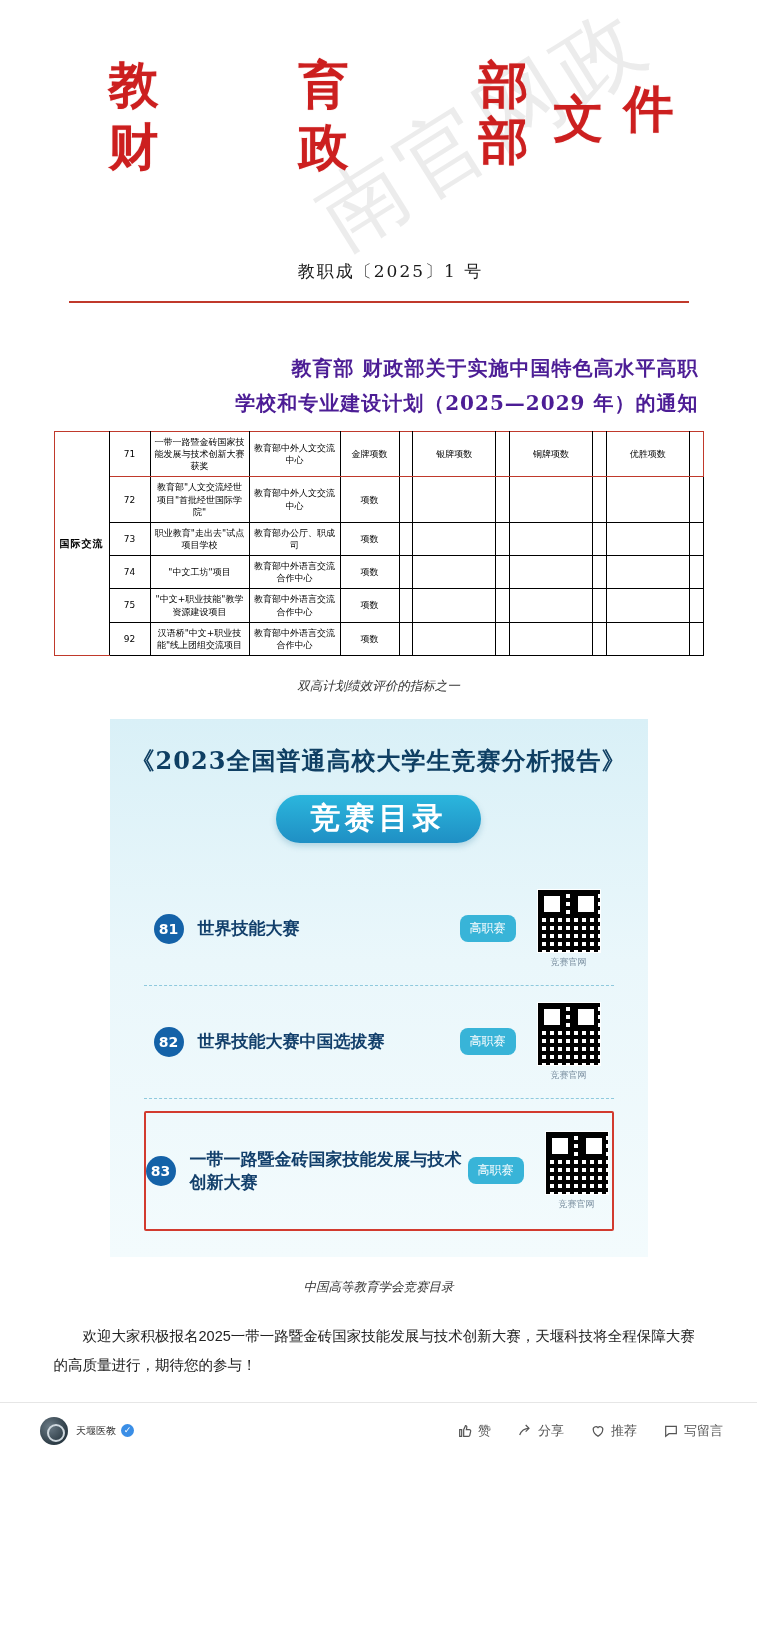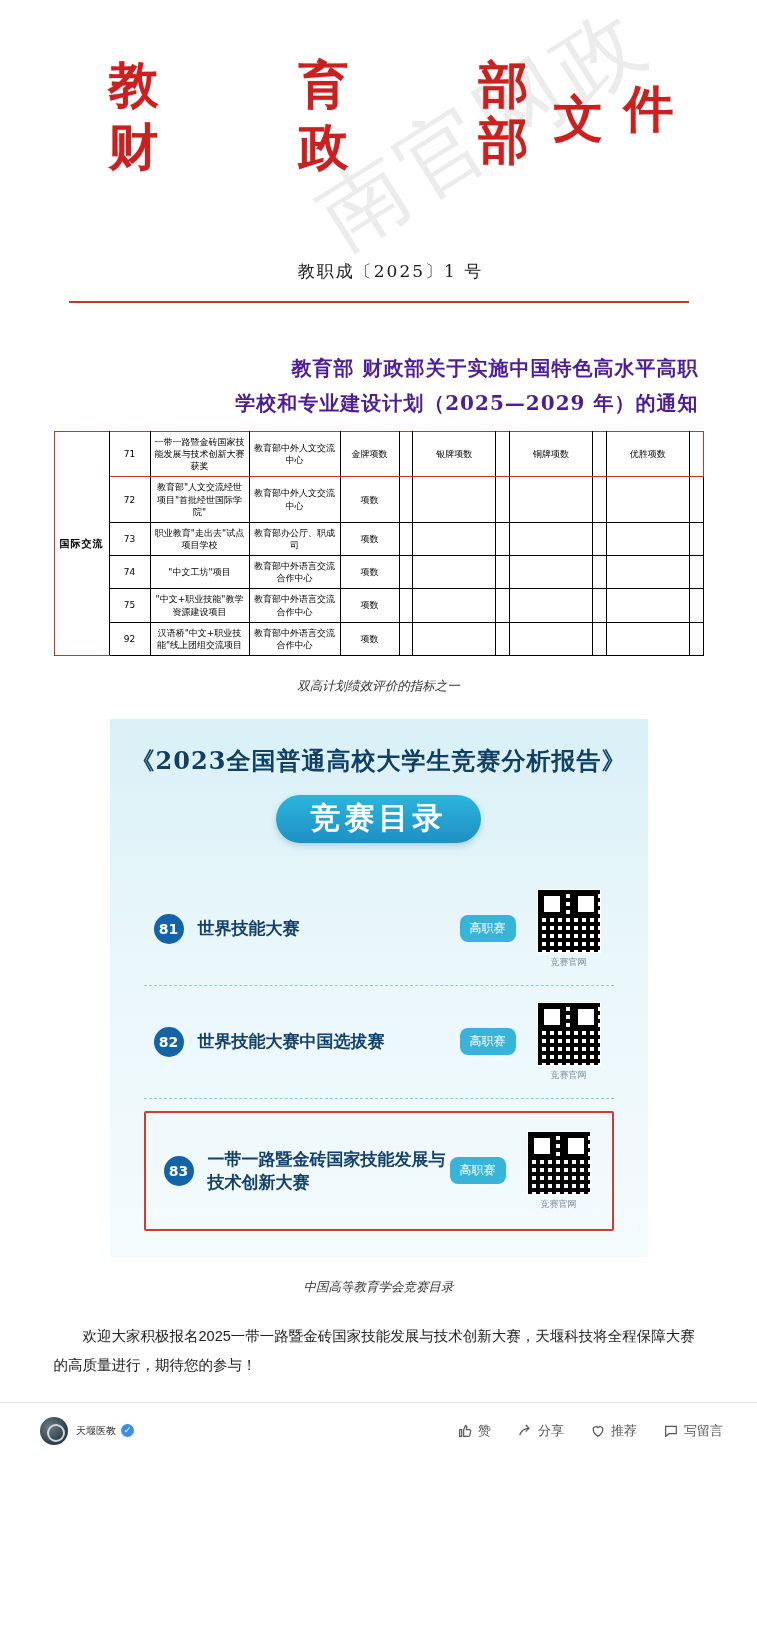--- a/index.html
+++ b/index.html
@@ -185,21 +185,21 @@
     align-items: center;
     padding: 16px 10px 16px 10px;
     border-bottom: 1px dashed #8fc9dd;
     position: relative;
   }
   .poster-row:last-child { border-bottom: none; }
   .poster-row.boxed {
     border: 2px solid #d23b2f;
     border-radius: 2px;
     margin-top: 12px;
-    padding: 18px 18px;
+    padding: 18px 0;
   }
   .row-num {
     width: 30px;
     height: 30px;
     border-radius: 50%;
     background: #1462a8;
     color: #fff;
     font-size: 14px;
     font-weight: bold;
     display: flex;

